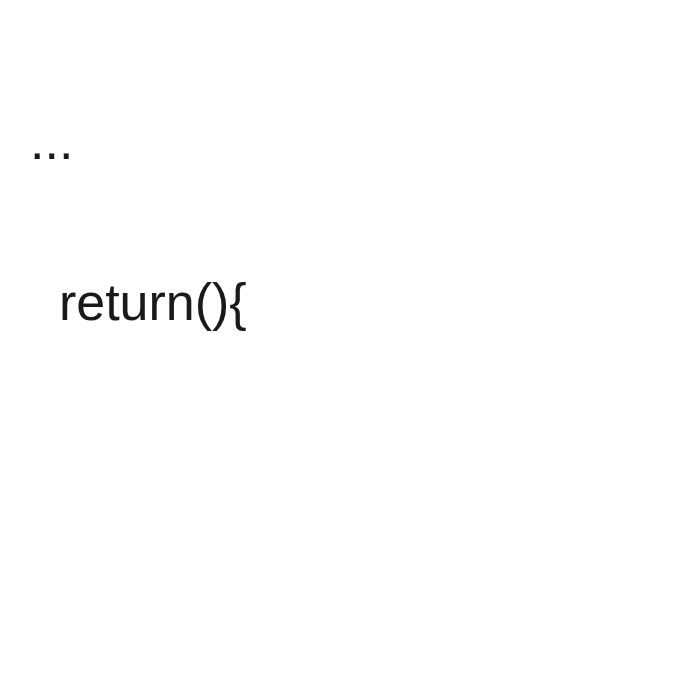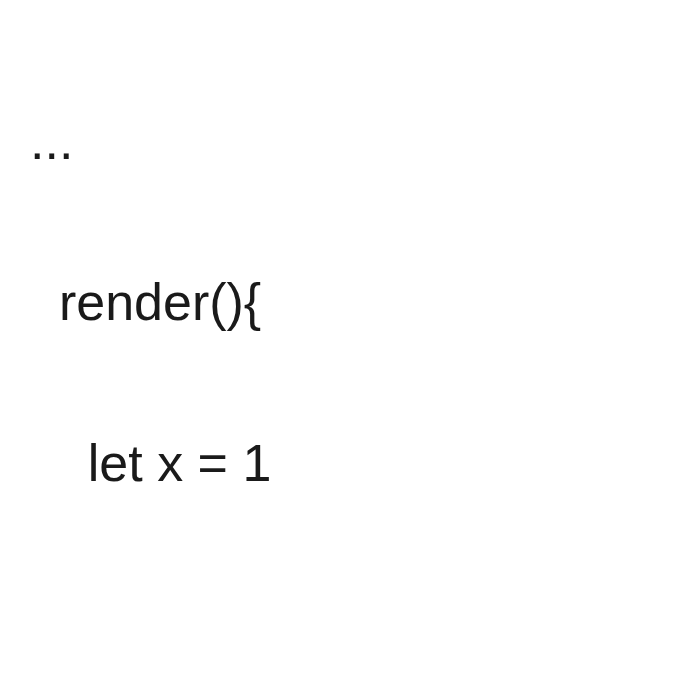--- a/index.html
+++ b/index.html
@@ -24,19 +24,18 @@
     }
     .line {
       display: block;
     }
   </style>
 </head>
 <body>
 
 <div class="code-block">
 <span class="line">...</span>
-<span class="line">  render(){</span>
-<span class="line">    let x = 1</span>
+<span class="line">  return(){</span>
 
 
 
 
 </div>
 
 </body></html>

